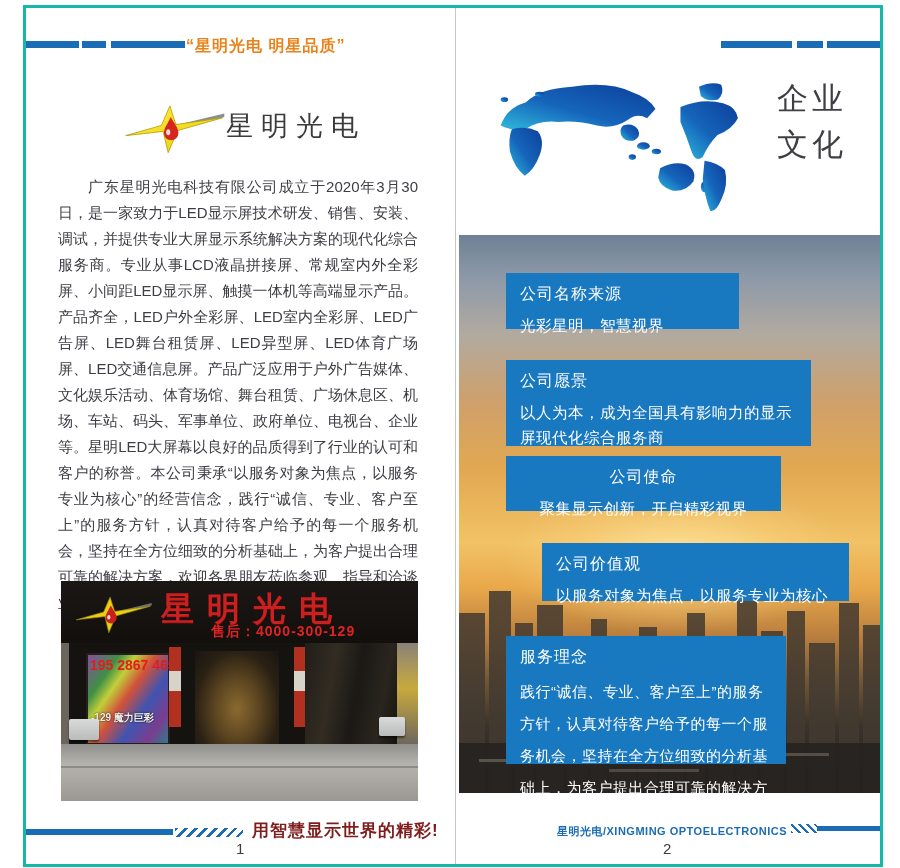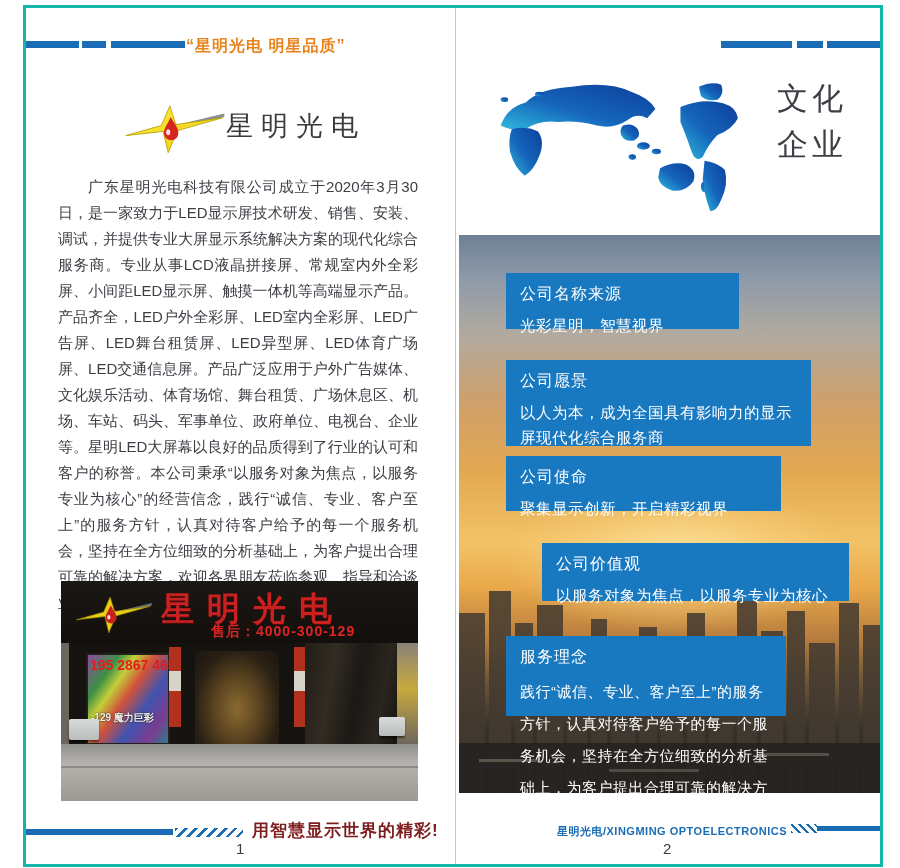--- a/index.html
+++ b/index.html
@@ -151,22 +151,22 @@
         <ellipse cx="238" cy="124" rx="4" ry="6"></ellipse>
         <path d="M232,16 Q246,10 256,14 Q260,24 252,30 Q240,32 234,26 z"></path>
         <path d="M212,38 Q236,28 258,34 Q272,38 274,50 Q268,62 252,68 Q242,78 236,92 Q228,98 224,86 Q218,68 212,54 z"></path>
         <path d="M238,96 Q252,98 260,106 Q264,122 256,138 Q250,152 244,150 Q238,134 236,116 z"></path>
         <ellipse cx="22" cy="30" rx="4" ry="2.5"></ellipse>
         <ellipse cx="60" cy="24" rx="5" ry="2.5"></ellipse>
       </g>
     </svg>
 
     <div class="r-title">
+      <div>企业</div>
       <div>文化</div>
-      <div>企业</div>
     </div>
 
     <div class="city">
       <div class="sun"></div>
       <svg class="skyline" viewBox="0 0 421 240" preserveAspectRatio="none">
         <g fill="#433a30" opacity=".85">
           <rect x="0" y="60" width="26" height="180"></rect>
             <rect x="30" y="38" width="22" height="202"></rect>
           <rect x="56" y="70" width="18" height="170"></rect>
             <rect x="78" y="52" width="26" height="188"></rect>
@@ -191,29 +191,29 @@
       </svg>
 
       <div class="cbox" style="top:38px;width:233px;height:56px;">
         <h4>公司名称来源</h4>
         <p>光彩星明，智慧视界</p>
       </div>
       <div class="cbox" style="top:125px;width:305px;height:86px;">
         <h4>公司愿景</h4>
         <p>以人为本，成为全国具有影响力的显示屏现代化综合服务商</p>
       </div>
-      <div class="cbox" style="top:221px;width:275px;height:55px;">
+      <div class="cbox" style="top:221px;width:275px;height:55px;text-align:center;">
         <h4>公司使命</h4>
         <p>聚集显示创新，开启精彩视界</p>
       </div>
       <div class="cbox" style="top:308px;width:307px;height:58px;margin-left:36px;">
         <h4>公司价值观</h4>
         <p>以服务对象为焦点，以服务专业为核心</p>
       </div>
-      <div class="cbox small" style="top:401px;width:280px;height:80px;">
+      <div class="cbox small" style="top:401px;width:280px;height:128px;">
         <h4>服务理念</h4>
         <p>践行“诚信、专业、客户至上”的服务方针，认真对待客户给予的每一个服务机会，坚持在全方位细致的分析基础上，为客户提出合理可靠的解决方案</p>
       </div>
     </div>
 
     <div class="f-brand">星明光电/XINGMING OPTOELECTRONICS</div>
     <div class="f-hatch-r"></div>
     <div class="f-line-r"></div>
     <div class="pageno" style="left:637px;">2</div>
   </div>

